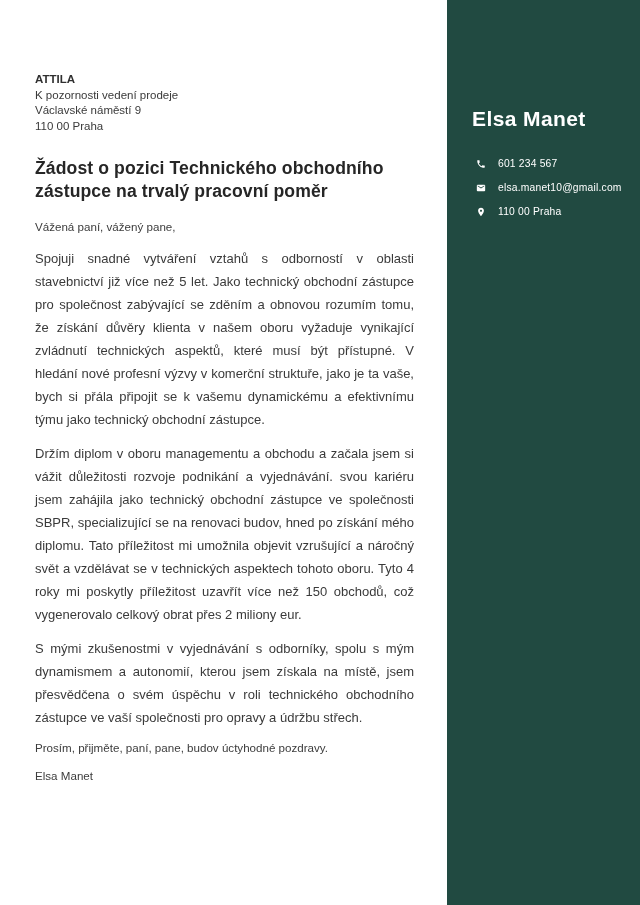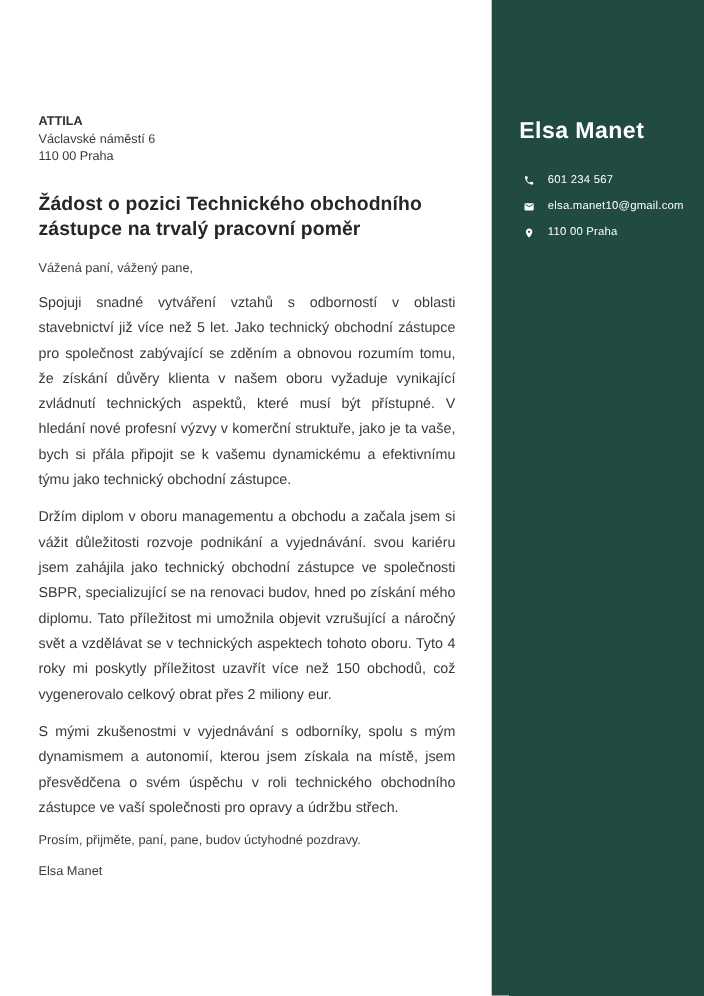--- a/index.html
+++ b/index.html
@@ -15,21 +15,21 @@
 
   
   .letter {
     position: absolute;
     left: 35px;
     top: 0;
     width: 379px;
     color: #3c3c3c;
   }
   .recipient {
-    margin-top: 104px;
+    margin-top: 72px;
     font-size: 11.5px;
     line-height: 15.5px;
     color: #3a3a3a;
   }
   .recipient-name { font-weight: 700; color: #303030; }
   .date {
     margin-top: 26px;
     font-size: 11.5px;
     color: #5c6774;
   }
@@ -94,21 +94,22 @@
   }
   .contact-icon { flex: 0 0 auto; display: flex; }
   .contact-icon svg { width: 10px; height: 10px; fill: #ffffff; display: block; }
 </style>
 </head>
 <body>
 
 <main class="letter">
   <div class="recipient">
     <div class="recipient-name">ATTILA</div>
-    <div>Václavské náměstí 6</div>
+    <div>K pozornosti vedení prodeje</div>
+    <div>Václavské náměstí 9</div>
     <div>110 00 Praha</div>
   </div>
 
 
   <h1 class="title">Žádost o pozici Technického obchodního zástupce na trvalý pracovní poměr</h1>
 
   <p class="salutation">Vážená paní, vážený pane,</p>
 
   <p class="para">Spojuji snadné vytváření vztahů s odborností v oblasti stavebnictví již více než 5 let. Jako technický obchodní zástupce pro společnost zabývající se zděním a obnovou rozumím tomu, že získání důvěry klienta v našem oboru vyžaduje vynikající zvládnutí technických aspektů, které musí být přístupné. V hledání nové profesní výzvy v komerční struktuře, jako je ta vaše, bych si přála připojit se k vašemu dynamickému a efektivnímu týmu jako technický obchodní zástupce.</p>
   <p class="para">Držím diplom v oboru managementu a obchodu a začala jsem si vážit důležitosti rozvoje podnikání a vyjednávání. svou kariéru jsem zahájila jako technický obchodní zástupce ve společnosti SBPR, specializující se na renovaci budov, hned po získání mého diplomu. Tato příležitost mi umožnila objevit vzrušující a náročný svět a vzdělávat se v technických aspektech tohoto oboru. Tyto 4 roky mi poskytly příležitost uzavřít více než 150 obchodů, což vygenerovalo celkový obrat přes 2 miliony eur.</p>

